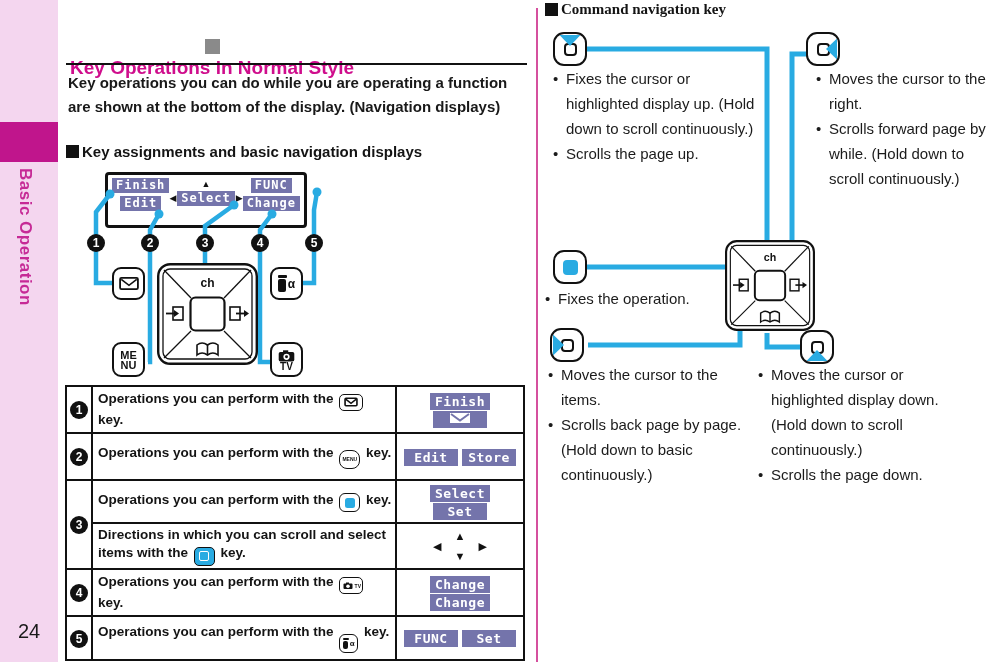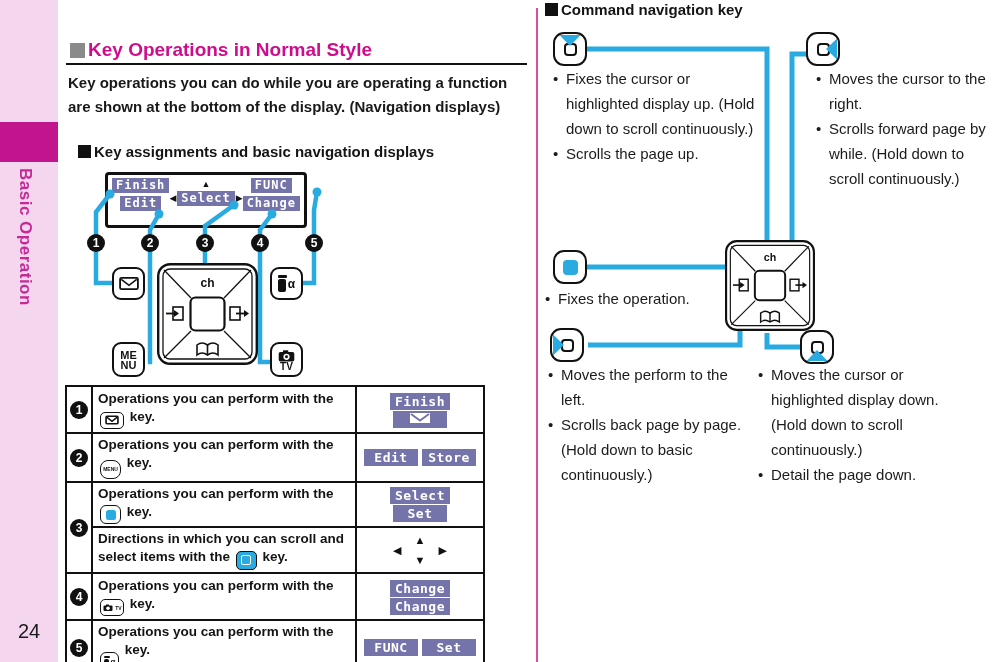--- a/index.html
+++ b/index.html
@@ -11,28 +11,28 @@
   .sidebar-block{position:absolute;left:0;top:122px;width:58px;height:40px;background:#c0158c;}
   .sidebar-label{position:absolute;left:15px;top:168px;writing-mode:vertical-rl;
     font-weight:bold;font-size:17px;color:#c62a96;letter-spacing:.5px;white-space:nowrap;}
   .page-num{position:absolute;left:18px;top:620px;font-size:20px;color:#1a1a1a;}
 
   .col-divider{position:absolute;left:536px;top:8px;height:654px;width:0;border-left:2px solid #d5509e;}
 
   
   .title-band{position:absolute;left:90px;top:4px;width:437px;height:29px;background:#eec8e9;}
   .title-band .tt{font-weight:bold;font-size:20px;line-height:29px;color:#221e1f;padding-left:10px;white-space:nowrap;}
-  .sec-head{position:absolute;left:70px;top:39px;display:flex;align-items:center;gap:3px;}
+  .sec-head{position:absolute;left:70px;top:39px;display:flex;align-items:center;gap:3px;flex-direction:column;}
   .sq{display:inline-block;flex:none;}
   .sq.gray{width:15px;height:15px;background:#8a8a8a;}
   .sq.black{width:13px;height:13px;background:#111;}
   .sec-head .st{font-weight:bold;font-size:19px;color:#cf0d8c;white-space:nowrap;}
   .sec-underline{position:absolute;left:66px;top:63px;width:461px;border-top:2px solid #111;}
   .intro{position:absolute;left:68px;top:71px;width:462px;font-weight:bold;font-size:15px;line-height:23.5px;color:#191919;}
-  .sub-head{position:absolute;left:66px;top:143px;display:flex;align-items:center;gap:3px;margin-left:12px;}
+  .sub-head{position:absolute;left:66px;top:143px;display:flex;align-items:center;gap:3px;}
   .sub-head .st{font-weight:bold;font-size:15px;color:#141414;white-space:nowrap;}
 
   
   .illus{position:absolute;left:62px;top:168px;width:470px;height:219px;}
   .lcd{position:absolute;left:43px;top:4px;width:202px;height:56px;background:#fff;border:3px solid #111;
     border-radius:4px;display:flex;justify-content:space-between;align-items:flex-start;padding:3px 4px;box-sizing:border-box;}
   .lcd-col{display:flex;flex-direction:column;gap:3px;align-items:center;}
   .dbadge{background:#7474ab;color:#fff;font:bold 12px/15px "DejaVu Sans Mono",monospace;
     padding:0 4px;letter-spacing:1px;white-space:nowrap;}
   .lcd-center{display:flex;flex-direction:column;align-items:center;margin-top:2px;}
@@ -48,21 +48,21 @@
   .ix-wrap{display:flex;align-items:center;gap:1px;}
   .ix-col{display:flex;flex-direction:column;align-items:center;gap:1px;}
   .ix-dash{width:9px;height:3px;background:#111;border-radius:1px;}
   .ix-bar{width:8px;height:13px;background:#111;border-radius:2px;}
   .ix-alpha{font-weight:bold;font-size:12px;color:#111;line-height:12px;}
 
   
   .optable{position:absolute;left:65px;top:385px;border-collapse:collapse;}
   .optable td{border:2px solid #111;padding:2px 3px;vertical-align:middle;box-sizing:border-box;}
   td.cnum{width:26px;text-align:center;}
-  td.cdesc{width:264px;font-weight:bold;font-size:13.5px;line-height:18px;color:#141414;padding-left:5px;}
+  td.cdesc{width:304px;font-weight:bold;font-size:13.5px;line-height:18px;color:#141414;padding-left:5px;}
   td.cbadge{width:128px;text-align:center;}
   .tbadge{display:inline-block;background:#7474ab;color:#fff;font:bold 13px/17px "DejaVu Sans Mono",monospace;
     padding:0 5px;min-width:44px;margin:0 2px;letter-spacing:.5px;white-space:nowrap;}
   .ikey{display:inline-flex;align-items:center;justify-content:center;border:1.8px solid #111;
     background:#fff;vertical-align:-4px;margin:0 2px;box-sizing:border-box;}
   .ikey.mail{width:24px;height:17px;border-radius:5px;}
   .ikey.menu{width:21px;height:19px;border-radius:8px;font-weight:bold;font-size:5px;color:#111;}
   .ikey.ok{width:21px;height:19px;border-radius:6px;}
   .ok-dot{width:10px;height:10px;background:#29abe2;border-radius:2.5px;}
   .ikey.multi{width:21px;height:19px;border-radius:5px;background:#29abe2;border-color:#111;}
@@ -71,21 +71,21 @@
   .ikey.ix{width:19px;height:19px;border-radius:6px;}
   .ikey.ix .ix-dash{width:6px;height:2px;}
   .ikey.ix .ix-bar{width:5px;height:8px;}
   .ikey.ix .ix-alpha{font-size:8px;line-height:8px;}
   .arrow-cluster{display:inline-flex;align-items:center;gap:13px;color:#111;}
   .arrow-cluster .mid{display:flex;flex-direction:column;gap:9px;}
   .arrow-cluster span{font-size:11px;line-height:11px;}
 
   
   .cmd-head{position:absolute;left:545px;top:1px;display:flex;align-items:center;gap:3px;}
-  .cmd-head .st{font-weight:bold;font-size:15px;color:#141414;white-space:nowrap;}
+  .cmd-head .st{font-weight:bold;font-size:15px;color:#141414;white-space:nowrap;font-family:Liberation Serif, serif;}
   .dirkey{position:absolute;width:34px;height:34px;background:#fff;border:2.5px solid #111;border-radius:11px;
     box-sizing:border-box;display:flex;align-items:center;justify-content:center;}
   .dk-in{width:13px;height:13px;border:2.5px solid #111;border-radius:4px;box-sizing:border-box;background:#fff;}
   .dk-fill{width:15px;height:15px;background:#29abe2;border-radius:4px;}
   .wedge{position:absolute;background:#29abe2;}
   .wedge.up{left:50%;top:1px;transform:translateX(-50%);width:21px;height:11px;clip-path:polygon(0 0,100% 0,50% 100%);}
   .wedge.down{left:50%;bottom:1px;transform:translateX(-50%);width:21px;height:11px;clip-path:polygon(50% 0,0 100%,100% 100%);}
   .wedge.left{top:50%;left:1px;transform:translateY(-50%);width:11px;height:21px;clip-path:polygon(0 0,100% 50%,0 100%);}
   .wedge.right{top:50%;right:1px;transform:translateY(-50%);width:11px;height:21px;clip-path:polygon(100% 0,100% 100%,0 50%);}
   .bullets{position:absolute;font-size:15px;line-height:25px;color:#1b1b1b;}
@@ -386,31 +386,31 @@
   </div>
   <div class="bullets" style="left:545px;top:286px;width:210px;">
     <div class="bullet">
         <span class="dot">•</span>
         <span class="bt">Fixes the operation.</span>
       </div>
   </div>
   <div class="bullets" style="left:548px;top:362px;width:206px;">
     <div class="bullet">
         <span class="dot">•</span>
-        <span class="bt">Moves the perform to the left.</span>
+        <span class="bt">Moves the cursor to the items.</span>
       </div>
     <div class="bullet">
         <span class="dot">•</span>
         <span class="bt">Scrolls back page by page. (Hold down to basic continuously.)</span>
       </div>
   </div>
   <div class="bullets" style="left:758px;top:362px;width:192px;">
     <div class="bullet">
         <span class="dot">•</span>
         <span class="bt">Moves the cursor or highlighted display down. (Hold down to scroll continuously.)</span>
       </div>
     <div class="bullet">
         <span class="dot">•</span>
-        <span class="bt">Detail the page down.</span>
+        <span class="bt">Scrolls the page down.</span>
       </div>
   </div>
 
 </div>
 
 </body></html>

